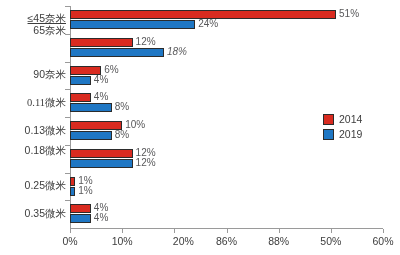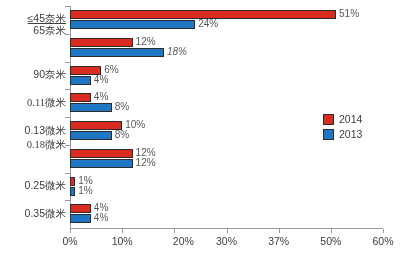--- a/index.html
+++ b/index.html
@@ -196,21 +196,21 @@
         <div class="bar-label series-1" style="left: 23.8667px;">4%</div>
       </div>
     </div>
 
   <div id="cat-labels-layer">
       <div class="cat-label" style="top: 13px; text-decoration: underline;">≤45奈米</div>
       <div class="cat-label" style="top: 25px;">65奈米</div>
       <div class="cat-label" style="top: 69.375px;">90奈米</div>
       <div class="cat-label" style="top: 97.125px; font-family: Liberation Serif, serif;">0.11微米</div>
       <div class="cat-label" style="top: 124.875px;">0.13微米</div>
-      <div class="cat-label" style="top: 139px; font-family: Liberation Serif, serif;">0.18微米</div>
+      <div class="cat-label" style="top: 145px;">0.18微米</div>
       <div class="cat-label" style="top: 180.375px;">0.25微米</div>
       <div class="cat-label" style="top: 208.125px;">0.35微米</div>
     </div>
   <div id="y-ticks-layer">
       <div class="y-tick" style="top: 6px;"></div>
       <div class="y-tick" style="top: 33.75px;"></div>
       <div class="y-tick" style="top: 61.5px;"></div>
       <div class="y-tick" style="top: 89.25px;"></div>
       <div class="y-tick" style="top: 117px;"></div>
       <div class="y-tick" style="top: 144.75px;"></div>
@@ -218,33 +218,33 @@
       <div class="y-tick" style="top: 200.25px;"></div>
     </div>
   <div id="x-ticks-layer">
       <div class="x-tick" style="left: 70px;"></div>
       <div class="x-tick-label" style="left: 70px;">0%</div>
       <div class="x-tick" style="left: 122.167px;"></div>
       <div class="x-tick-label" style="left: 122.167px;">10%</div>
       <div class="x-tick" style="left: 174.333px;"></div>
       <div class="x-tick-label" style="left: 174.333px; margin-left: 9px;">20%</div>
       <div class="x-tick" style="left: 226.5px;"></div>
-      <div class="x-tick-label" style="left: 226.5px;">30%</div>
+      <div class="x-tick-label" style="left: 226.5px;">86%</div>
       <div class="x-tick" style="left: 278.667px;"></div>
-      <div class="x-tick-label" style="left: 278.667px;">37%</div>
+      <div class="x-tick-label" style="left: 278.667px;">88%</div>
       <div class="x-tick" style="left: 330.833px;"></div>
       <div class="x-tick-label" style="left: 330.833px;">50%</div>
       <div class="x-tick" style="left: 383px;"></div>
       <div class="x-tick-label" style="left: 383px;">60%</div>
     </div>
 
   <div class="legend" id="legend">
       <div class="legend-row">
         <span class="legend-swatch" style="background: rgb(217, 43, 32);"></span>
         <span class="legend-text">2014</span>
       </div>
       <div class="legend-row">
         <span class="legend-swatch" style="background: rgb(31, 119, 196);"></span>
-        <span class="legend-text">2013</span>
+        <span class="legend-text">2019</span>
       </div>
     </div>
 
 </div>
 
 </body></html>

